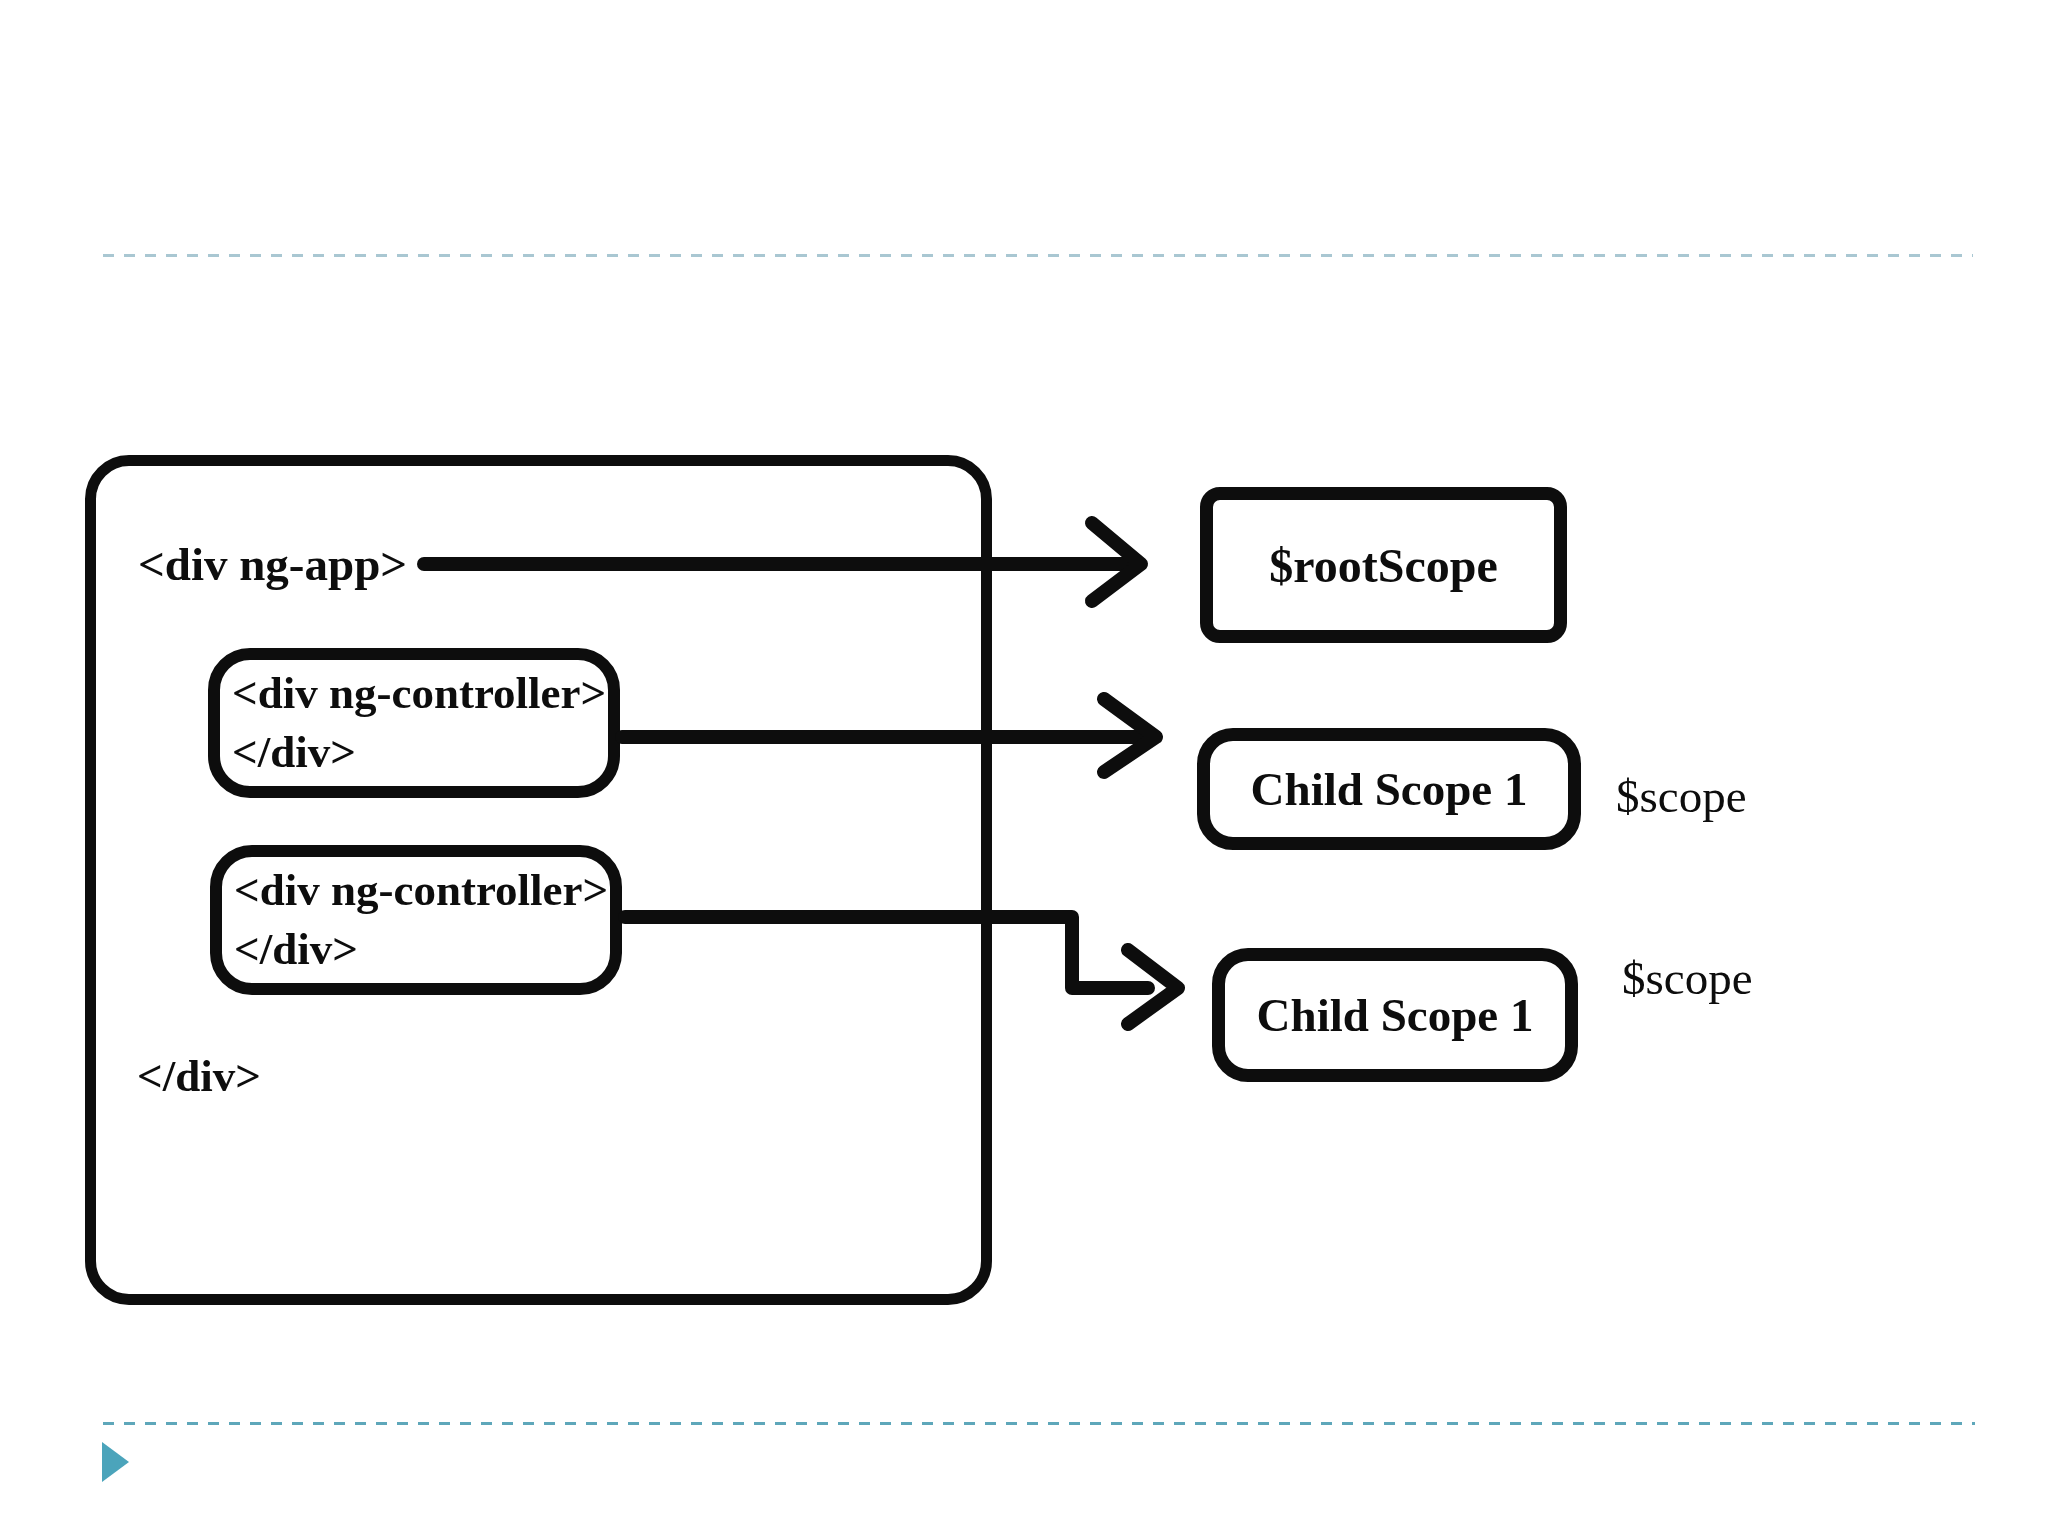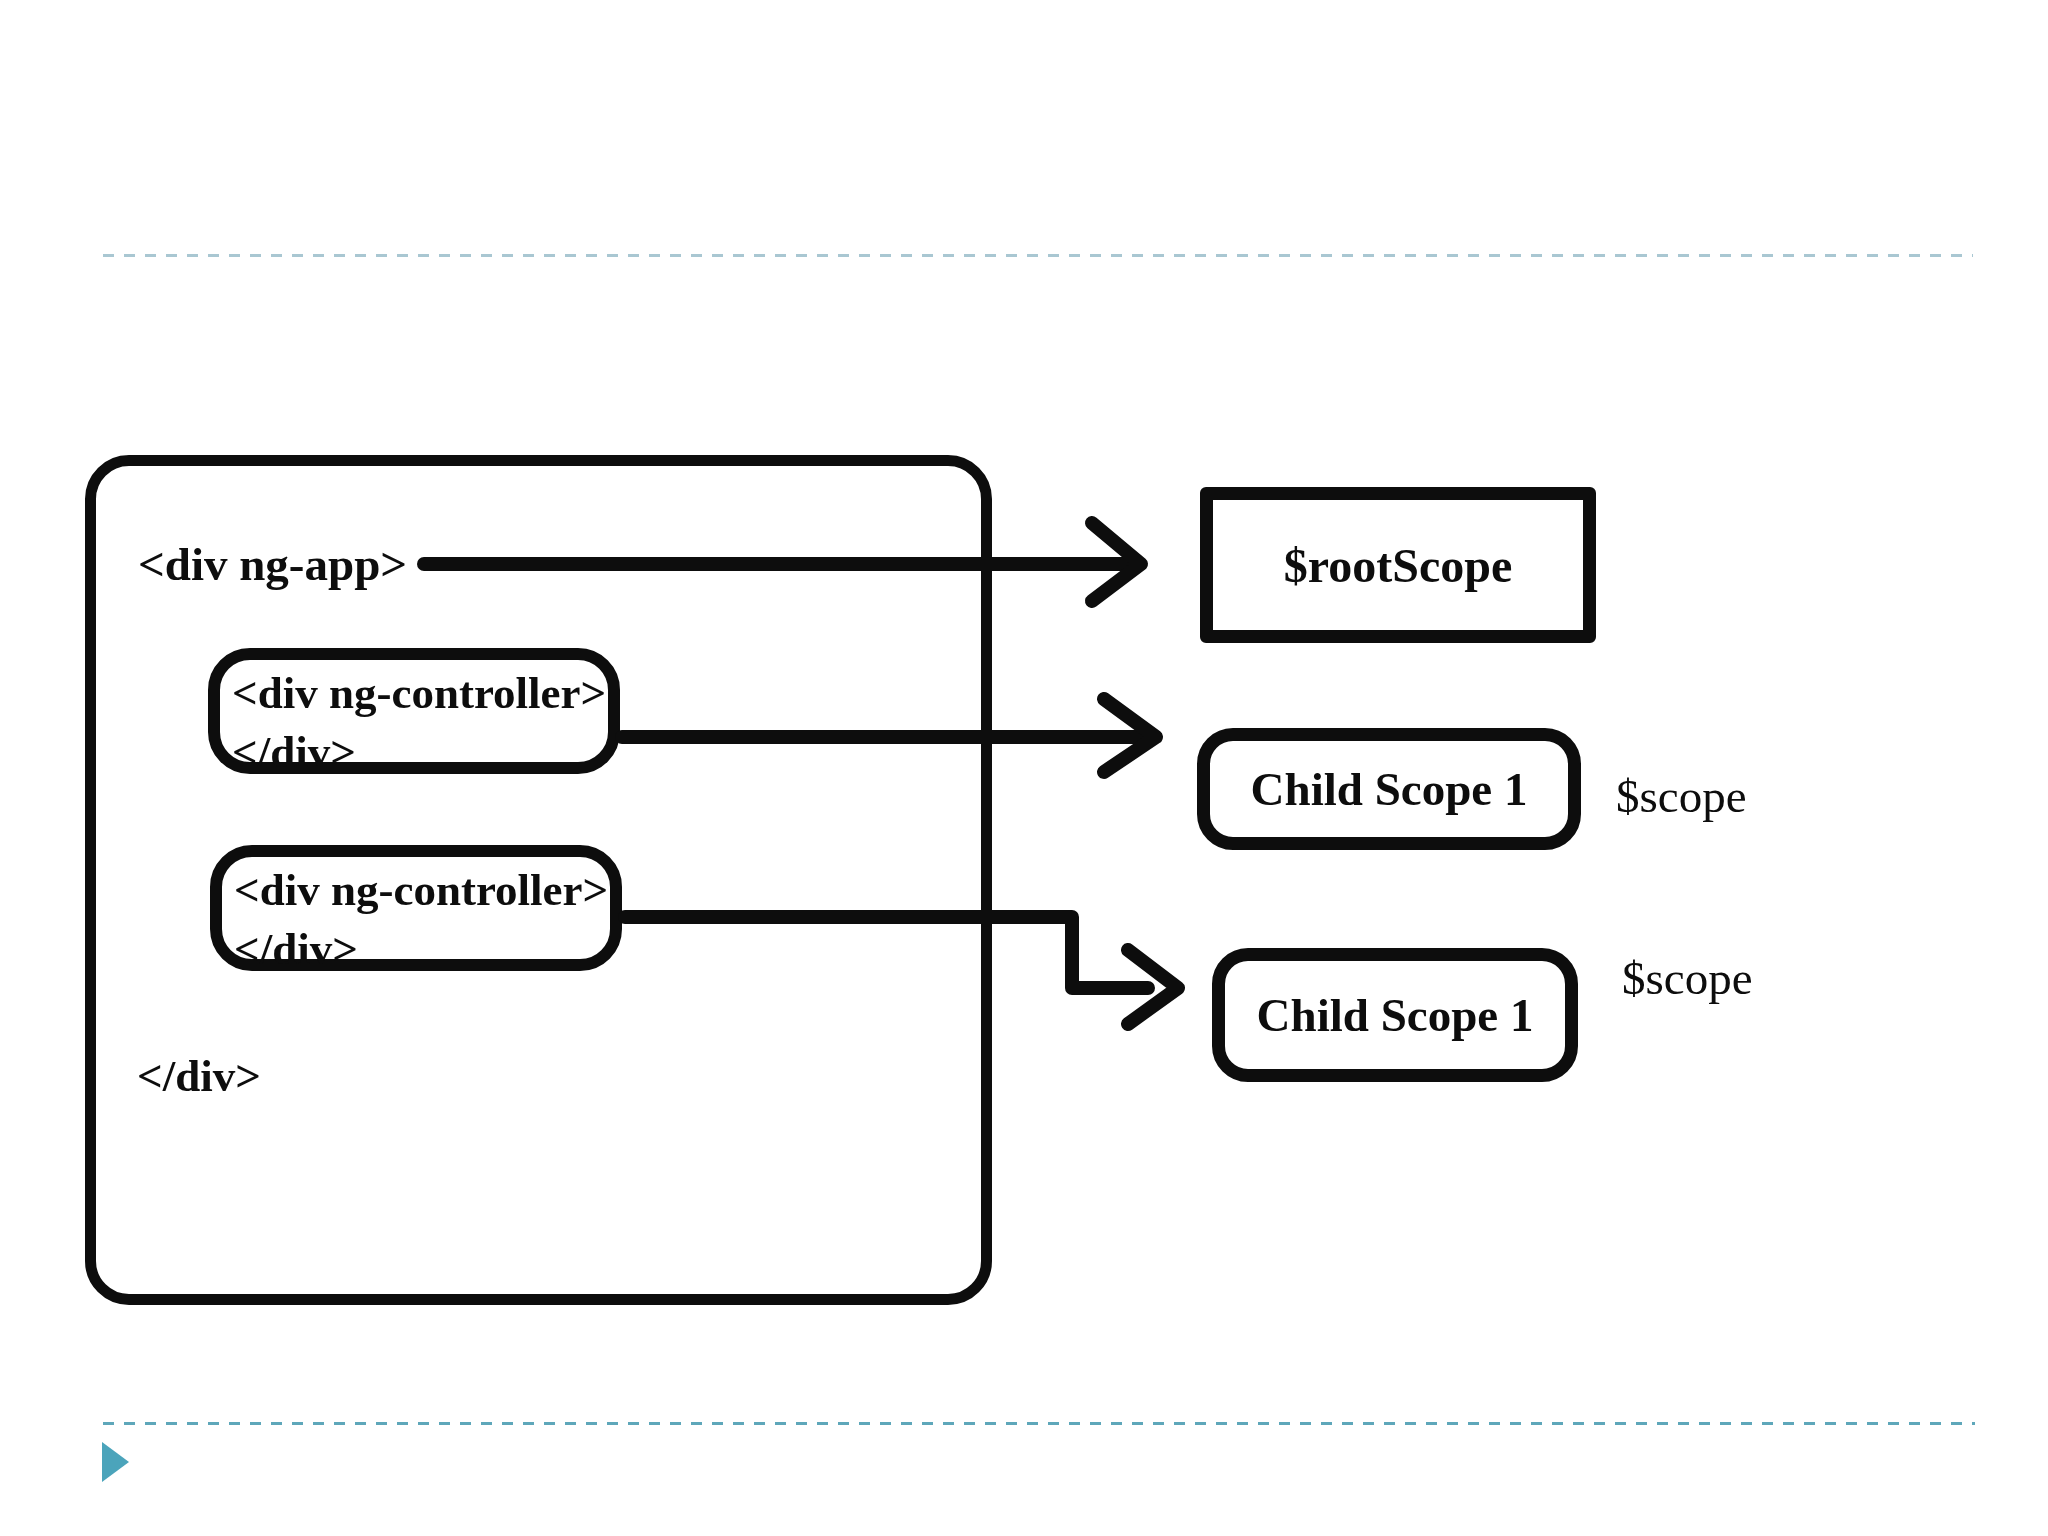--- a/index.html
+++ b/index.html
@@ -46,41 +46,41 @@
     border: 11px solid #0d0d0d; border-radius: 44px;
     background: transparent;
   }
   .ng-app-open {
     left: 138px; top: 534px;
     font-size: 47px; font-weight: 700; line-height: 60px;
     white-space: nowrap;
     text-align: right;
   }
   .ctrl-box {
-    width: 412px; height: 126px;
+    width: 412px; height: 150px;
     border: 12px solid #0d0d0d; border-radius: 42px;
     padding: 4px 0 0 12px;
     font-size: 45px; font-weight: 700; line-height: 59px;
     white-space: nowrap; background: #ffffff;
   }
   .ctrl-1 { left: 208px; top: 648px; }
   .ctrl-2 { left: 210px; top: 845px; }
   .ng-app-close {
     left: 137px; top: 1048px;
     font-size: 45px; font-weight: 700; line-height: 56px;
     white-space: nowrap;
   }
 
   
   .scope-box {
     border: 13px solid #0d0d0d;
     display: flex; align-items: center; justify-content: center;
     font-weight: 700; background: #ffffff; white-space: nowrap;
   }
-  .rootscope-box { left: 1200px; top: 487px; width: 396px; height: 156px; border-radius: 6px; font-size: 48px; }
+  .rootscope-box { left: 1200px; top: 487px; width: 367px; height: 156px; border-radius: 20px; font-size: 48px; }
   .child1-box    { left: 1197px; top: 728px; width: 384px; height: 122px; border-radius: 36px; font-size: 47px; }
   .child2-box    { left: 1212px; top: 948px; width: 366px; height: 134px; border-radius: 36px; font-size: 47px; }
 
   .scope-annot {
     font-size: 47px; font-weight: 400; line-height: 56px; white-space: nowrap;
   }
   .scope-annot-1 { left: 1616px; top: 768px; }
   .scope-annot-2 { left: 1622px; top: 950px; }
 
   .arrow-layer {

